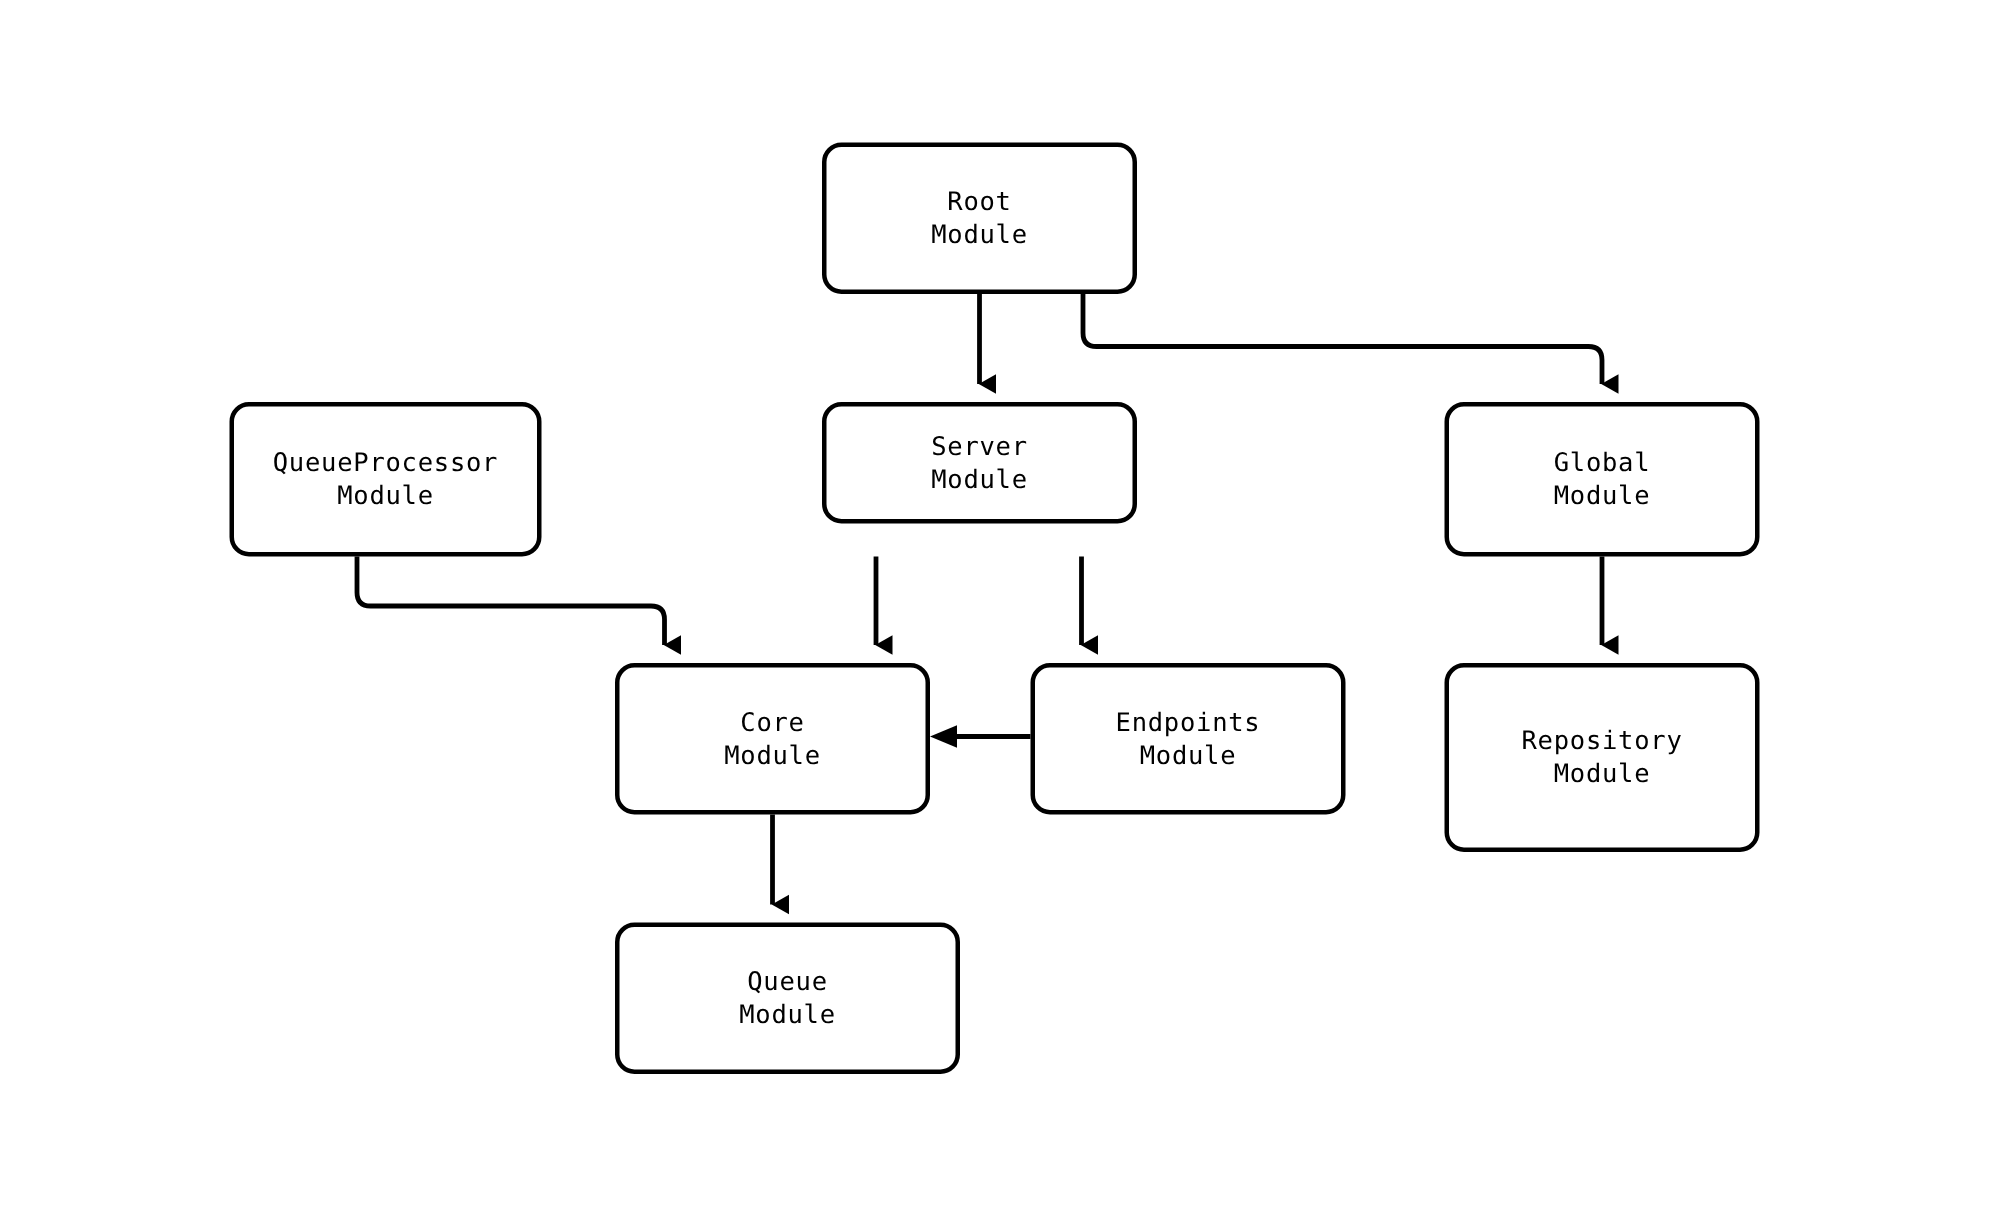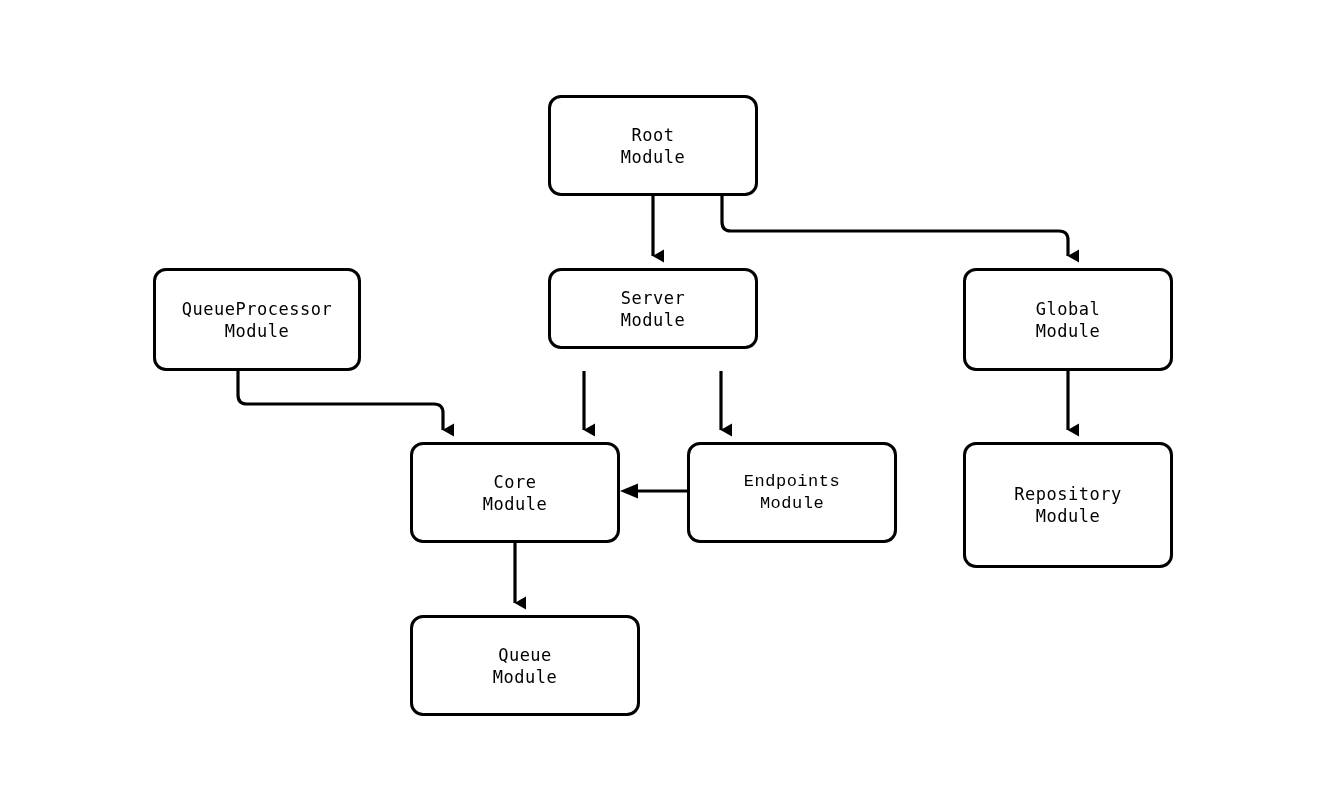--- a/index.html
+++ b/index.html
@@ -113,21 +113,21 @@
   <div class="node" style="left: 963px; top: 268px; width: 210px; height: 103px;">
     <span class="node-line">Global</span>
     <span class="node-line">Module</span>
   </div>
 
   <div class="node" style="left: 410px; top: 442px; width: 210px; height: 101px;">
     <span class="node-line">Core</span>
     <span class="node-line">Module</span>
   </div>
 
-  <div class="node" style="left: 687px; top: 442px; width: 210px; height: 101px; font-family: Liberation Mono, monospace;">
+  <div class="node" style="left: 687px; top: 442px; width: 210px; height: 101px;">
     <span class="node-line">Endpoints</span>
     <span class="node-line">Module</span>
   </div>
 
   <div class="node" style="left: 963px; top: 442px; width: 210px; height: 126px;">
     <span class="node-line">Repository</span>
     <span class="node-line">Module</span>
   </div>
 
   <div class="node" style="left: 410px; top: 615px; width: 230px; height: 101px;">

